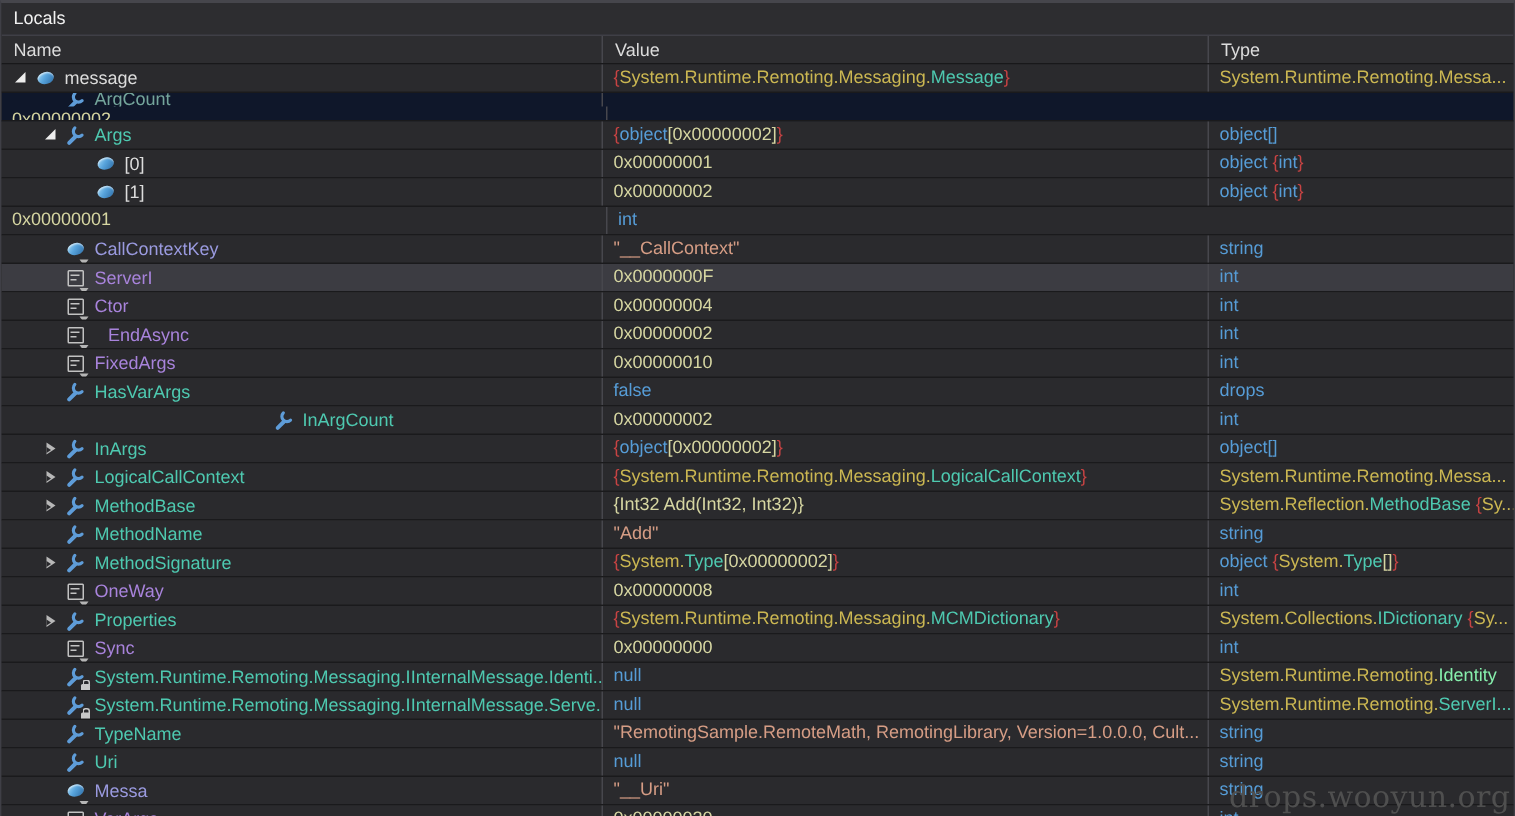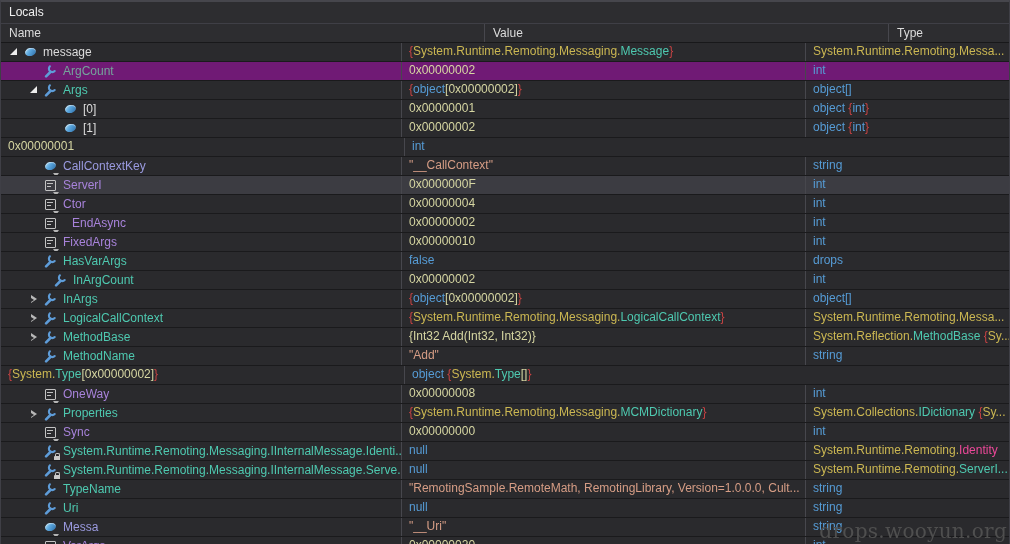--- a/index.html
+++ b/index.html
@@ -8,26 +8,26 @@
     background:#2a2a2d;border-top:2px solid #46464c;box-sizing:border-box;
     border-left:1px solid #3f3f46;border-right:1px solid #3f3f46;
     font-family:"Liberation Sans", sans-serif;font-size:12px;color:#dcdcdc;
     -webkit-font-smoothing:antialiased;
   }
   #titlebar{height:21px;line-height:21px;background:#2d2d30;padding-left:8px;
     color:#f1f1f1;border-bottom:1px solid #3f3f46;}
   #header{display:flex;height:18px;line-height:18px;background:#2d2d30;
     border-bottom:1px solid #18181a;color:#dcdcdc;}
   .hc{box-sizing:border-box;padding-left:8px;border-right:1px solid #47474d;overflow:hidden;white-space:nowrap;}
-  .hc.name{width:484px;}
+  .hc.name{width:401px;}
   .hc.value{width:404px;}
   .hc.type{flex:1;border-right:none;}
   #grid-body{position:relative;}
   .row{display:flex;height:18px;line-height:17px;border-bottom:1px solid #1a1a1c;background:#2a2a2d;}
-  .row.sel-active{background:#701a75;}
+  .row.sel-active{background:#0f172a;flex-direction:column;}
   .row.sel-subtle{background:#3c3c42;}
   .cell{box-sizing:border-box;overflow:hidden;white-space:nowrap;border-right:1px solid #47474d;}
   .c-name{width:401px;display:flex;align-items:center;}
   .c-value{width:404px;padding-left:7px;}
   .c-type{flex:1;padding-left:7px;border-right:none;}
   .exp{width:15px;height:16px;flex:none;position:relative;display:inline-block;}
   .exp.expanded::before{content:"";position:absolute;left:3px;top:4px;width:0;height:0;
     border-left:7px solid transparent;border-bottom:7px solid #ededed;}
   .exp.collapsed::before{content:"";position:absolute;left:4px;top:4px;width:0;height:0;
     border-top:4.5px solid transparent;border-bottom:4.5px solid transparent;border-left:6px solid #b8b8b8;}
@@ -186,21 +186,21 @@
               <path d="M3.1 12.3 L7.4 8" stroke="#5e9cd8" stroke-width="2.6" stroke-linecap="round" fill="none"></path>
               <path d="M6.9 2.3 A3.3 3.3 0 1 0 11.7 7.1" stroke="#5e9cd8" stroke-width="2.1" stroke-linecap="round" fill="none"></path>
             </svg>
           </span>
           <span class="nm" style="color: rgb(78, 201, 176);">HasVarArgs</span>
         </div>
         <div class="cell c-value"><span style="color: rgb(86, 156, 214);">false</span></div>
         <div class="cell c-type"><span style="color: rgb(86, 156, 214);">drops</span></div>
       </div>
       <div class="row">
-        <div class="cell c-name" style="padding-left: 36px;">
+        <div class="cell c-name" style="padding-left: 26px; justify-content: center;">
           <span class="exp"></span>
           <span class="icon property">
             <svg width="14" height="14" viewBox="0 0 14 14" xmlns="http://www.w3.org/2000/svg">
               <path d="M3.1 12.3 L7.4 8" stroke="#5e9cd8" stroke-width="2.6" stroke-linecap="round" fill="none"></path>
               <path d="M6.9 2.3 A3.3 3.3 0 1 0 11.7 7.1" stroke="#5e9cd8" stroke-width="2.1" stroke-linecap="round" fill="none"></path>
             </svg>
           </span>
           <span class="nm" style="color: rgb(78, 201, 176);">InArgCount</span>
         </div>
         <div class="cell c-value"><span style="color: rgb(214, 214, 162);">0x00000002</span></div>
@@ -256,20 +256,30 @@
               <path d="M3.1 12.3 L7.4 8" stroke="#5e9cd8" stroke-width="2.6" stroke-linecap="round" fill="none"></path>
               <path d="M6.9 2.3 A3.3 3.3 0 1 0 11.7 7.1" stroke="#5e9cd8" stroke-width="2.1" stroke-linecap="round" fill="none"></path>
             </svg>
           </span>
           <span class="nm" style="color: rgb(78, 201, 176);">MethodName</span>
         </div>
         <div class="cell c-value"><span style="color: rgb(214, 157, 133);">"Add"</span></div>
         <div class="cell c-type"><span style="color: rgb(86, 156, 214);">string</span></div>
       </div>
       <div class="row">
+        <div class="cell c-name" style="padding-left: 26px;">
+          <span class="exp collapsed"></span>
+          <span class="icon property">
+            <svg width="14" height="14" viewBox="0 0 14 14" xmlns="http://www.w3.org/2000/svg">
+              <path d="M3.1 12.3 L7.4 8" stroke="#5e9cd8" stroke-width="2.6" stroke-linecap="round" fill="none"></path>
+              <path d="M6.9 2.3 A3.3 3.3 0 1 0 11.7 7.1" stroke="#5e9cd8" stroke-width="2.1" stroke-linecap="round" fill="none"></path>
+            </svg>
+          </span>
+          <span class="nm" style="color: rgb(78, 201, 176);">MethodSignature</span>
+        </div>
         <div class="cell c-value"><span style="color: rgb(199, 67, 67);">{</span><span style="color: rgb(203, 183, 82);">System.</span><span style="color: rgb(78, 201, 176);">Type</span><span style="color: rgb(214, 214, 162);">[0x00000002]</span><span style="color: rgb(199, 67, 67);">}</span></div>
         <div class="cell c-type"><span style="color: rgb(86, 156, 214);">object </span><span style="color: rgb(199, 67, 67);">{</span><span style="color: rgb(203, 183, 82);">System.</span><span style="color: rgb(78, 201, 176);">Type</span><span style="color: rgb(214, 214, 162);">[]</span><span style="color: rgb(199, 67, 67);">}</span></div>
       </div>
       <div class="row">
         <div class="cell c-name" style="padding-left: 26px;">
           <span class="exp"></span>
           <span class="icon const">
             <span class="ovl arrow"></span>
           </span>
           <span class="nm" style="color: rgb(168, 131, 219);">OneWay</span>
@@ -308,21 +318,21 @@
           <span class="icon property">
             <svg width="14" height="14" viewBox="0 0 14 14" xmlns="http://www.w3.org/2000/svg">
               <path d="M3.1 12.3 L7.4 8" stroke="#5e9cd8" stroke-width="2.6" stroke-linecap="round" fill="none"></path>
               <path d="M6.9 2.3 A3.3 3.3 0 1 0 11.7 7.1" stroke="#5e9cd8" stroke-width="2.1" stroke-linecap="round" fill="none"></path>
             </svg>
             <span class="ovl lock"></span>
           </span>
           <span class="nm" style="color: rgb(78, 201, 176);">System.Runtime.Remoting.Messaging.IInternalMessage.Identi...</span>
         </div>
         <div class="cell c-value"><span style="color: rgb(86, 156, 214);">null</span></div>
-        <div class="cell c-type"><span style="color: rgb(203, 183, 82);">System.Runtime.Remoting.</span><span style="color: #ec4899; margin-top: 32px;">Identity</span></div>
+        <div class="cell c-type"><span style="color: rgb(203, 183, 82);">System.Runtime.Remoting.</span><span style="color: #86efac; margin-top: 32px;">Identity</span></div>
       </div>
       <div class="row">
         <div class="cell c-name" style="padding-left: 26px;">
           <span class="exp"></span>
           <span class="icon property">
             <svg width="14" height="14" viewBox="0 0 14 14" xmlns="http://www.w3.org/2000/svg">
               <path d="M3.1 12.3 L7.4 8" stroke="#5e9cd8" stroke-width="2.6" stroke-linecap="round" fill="none"></path>
               <path d="M6.9 2.3 A3.3 3.3 0 1 0 11.7 7.1" stroke="#5e9cd8" stroke-width="2.1" stroke-linecap="round" fill="none"></path>
             </svg>
             <span class="ovl lock"></span>

